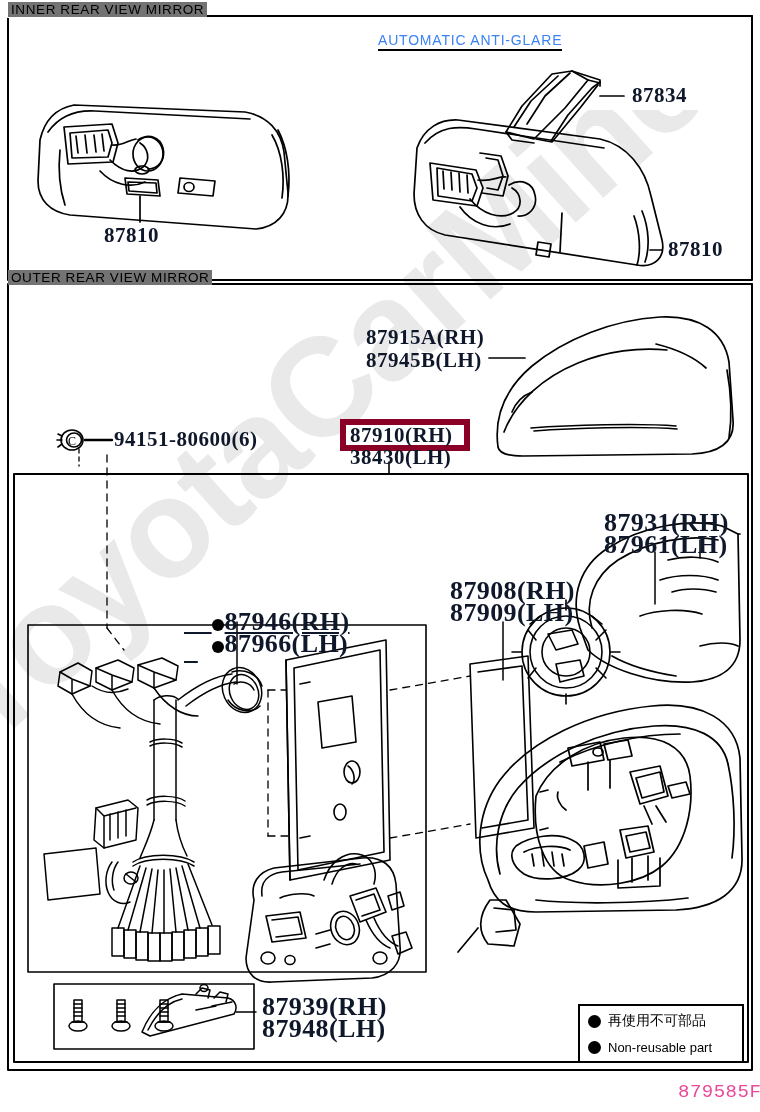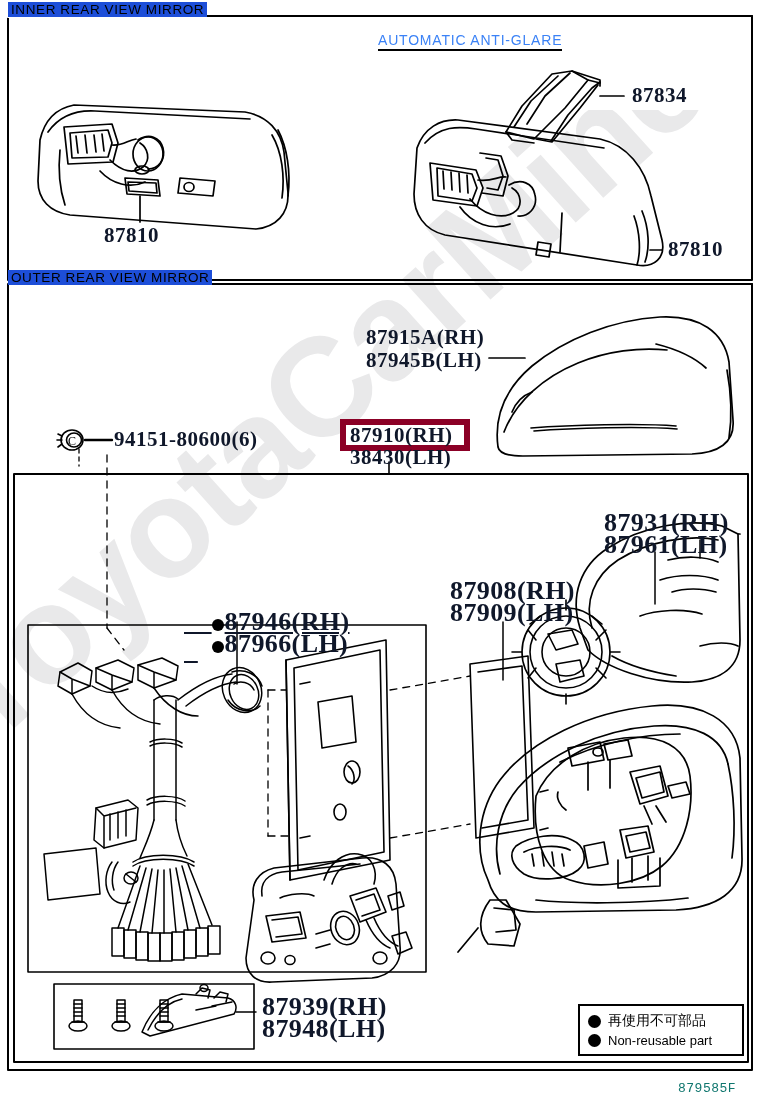--- a/index.html
+++ b/index.html
@@ -50,21 +50,21 @@
   .pn{ font-size:21px; letter-spacing:0.5px; }
   .pn-sm{ font-size:26px; letter-spacing:0.4px; }
   .sec-title{
     position:absolute;
     z-index:6;
     font-family:"Liberation Sans", sans-serif;
     font-size:13.5px;
     letter-spacing:0.6px;
     color:#000;
     font-weight:normal;
-    background:#1d4ed8;
+    background:#737373;
     padding:0 3px;
   }
   .banner{
     position:absolute;
     z-index:6;
     font-family:"Liberation Sans", sans-serif;
     font-size:14px;
     letter-spacing:0.8px;
     color:#3b82f6;
     border-bottom:2px solid #000;
@@ -103,23 +103,23 @@
   }
   .legend-row .lg-dot{
     width:13px;height:13px;border-radius:50%;background:#000;flex:none;
   }
   .lg-jp{ font-family:"DejaVu Sans", sans-serif; font-size:14px; }
   .lg-en{ font-family:"Liberation Sans", sans-serif; font-size:13px; }
   .figcode{
     position:absolute;
     z-index:6;
     font-family:"Liberation Mono", monospace;
-    font-size:13px;
+    font-size:19px;
     letter-spacing:0.5px;
-    color:#0f766e;
+    color:#ec4899;
   }
 </style>
 </head>
 <body>
 
 <div id="page">
 
   <svg class="watermark" viewBox="0 0 860 900" xmlns="http://www.w3.org/2000/svg">
     <text class="wm-text" x="30" y="640" transform="rotate(-42 30 640)">ToyotaCarMine.ru</text>
   </svg>
@@ -487,21 +487,21 @@
   <div class="lbl pn-sm" style="left:604px; top:530px;">87961(LH)</div>
 
   <div class="lbl pn-sm" style="left:262px; top:992px;">87939(RH)</div>
   <div class="lbl pn-sm" style="left:262px; top:1014px;">87948(LH)</div>
 
   <div class="legend" style="left:578px; top:1004px; width:166px;">
     <div class="legend-row">
       <span class="lg-dot"></span>
       <span class="lg-jp">再使用不可部品</span>
     </div>
-    <div class="legend-row" style="margin-top:3px;">
+    <div class="legend-row" style="margin-top:10px;">
       <span class="lg-dot"></span>
       <span class="lg-en">Non-reusable part</span>
     </div>
   </div>
 
   <div class="figcode" style="left:678px; top:1081px;">879585F</div>
 
 </div>
 
 </body></html>

